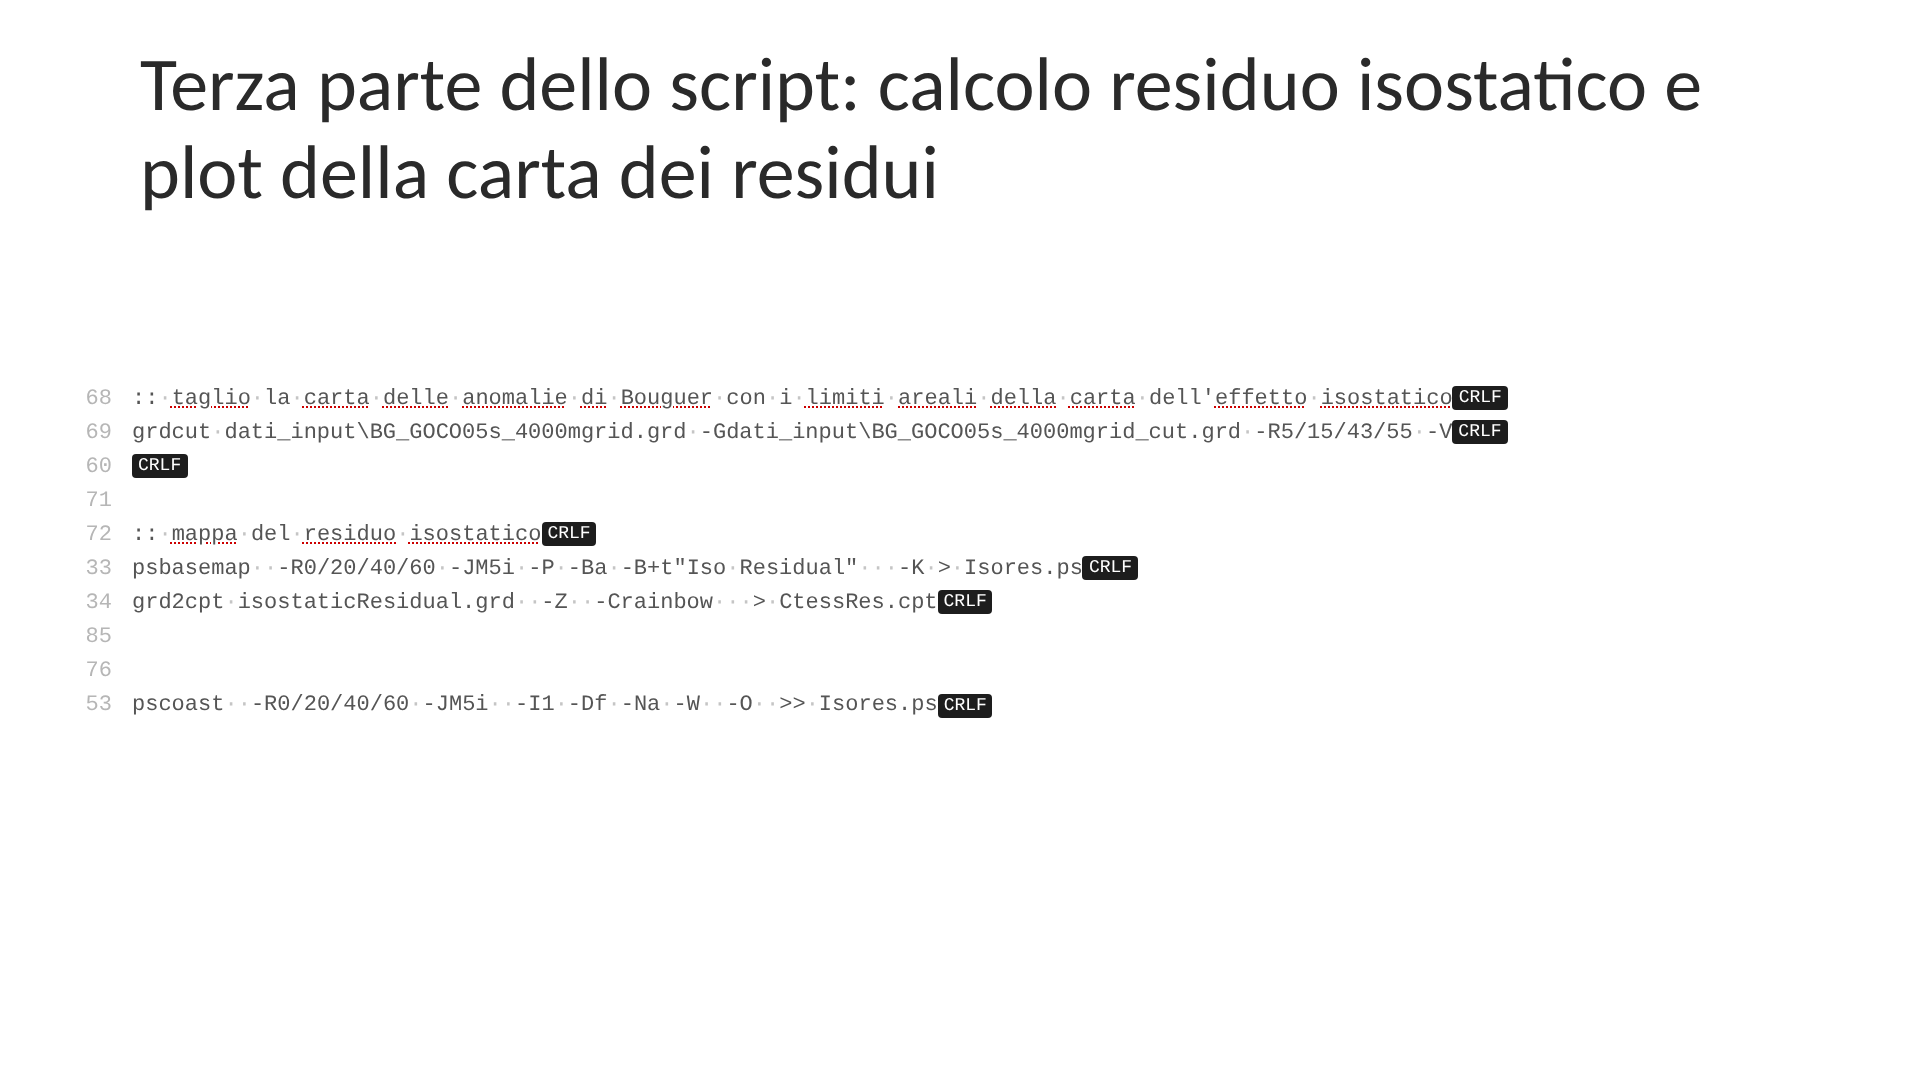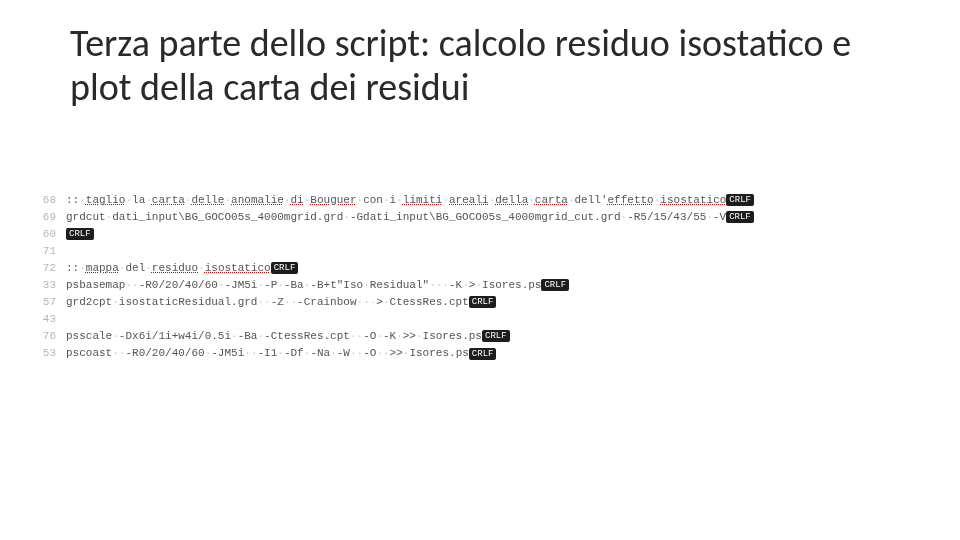--- a/index.html
+++ b/index.html
@@ -89,28 +89,27 @@
       </div>
       <div class="code-line">
         <div class="gutter">72</div>
         <div class="line-content">::<span class="sp">·</span><span class="squig">mappa</span><span class="sp">·</span>del<span class="sp">·</span><span class="squig">residuo</span><span class="sp">·</span><span class="squig">isostatico</span><span class="crlf">CRLF</span></div>
       </div>
       <div class="code-line">
         <div class="gutter">33</div>
         <div class="line-content">psbasemap<span class="sp">·</span><span class="sp">·</span>-R0/20/40/60<span class="sp">·</span>-JM5i<span class="sp">·</span>-P<span class="sp">·</span>-Ba<span class="sp">·</span>-B+t"Iso<span class="sp">·</span>Residual"<span class="sp">·</span><span class="sp">·</span><span class="sp">·</span>-K<span class="sp">·</span>&gt;<span class="sp">·</span>Isores.ps<span class="crlf">CRLF</span></div>
       </div>
       <div class="code-line">
-        <div class="gutter">57</div>
+        <div class="gutter">34</div>
         <div class="line-content">grd2cpt<span class="sp">·</span>isostaticResidual.grd<span class="sp">·</span><span class="sp">·</span>-Z<span class="sp">·</span><span class="sp">·</span>-Crainbow<span class="sp">·</span><span class="sp">·</span><span class="sp">·</span>&gt;<span class="sp">·</span>CtessRes.cpt<span class="crlf">CRLF</span></div>
       </div>
       <div class="code-line">
-        <div class="gutter">43</div>
+        <div class="gutter">85</div>
       </div>
       <div class="code-line">
         <div class="gutter">76</div>
-        <div class="line-content">psscale<span class="sp">·</span>-Dx6i/1i+w4i/0.5i<span class="sp">·</span>-Ba<span class="sp">·</span>-CtessRes.cpt<span class="sp">·</span><span class="sp">·</span>-O<span class="sp">·</span>-K<span class="sp">·</span>&gt;&gt;<span class="sp">·</span>Isores.ps<span class="crlf">CRLF</span></div>
       </div>
       <div class="code-line">
         <div class="gutter">53</div>
         <div class="line-content">pscoast<span class="sp">·</span><span class="sp">·</span>-R0/20/40/60<span class="sp">·</span>-JM5i<span class="sp">·</span><span class="sp">·</span>-I1<span class="sp">·</span>-Df<span class="sp">·</span>-Na<span class="sp">·</span>-W<span class="sp">·</span><span class="sp">·</span>-O<span class="sp">·</span><span class="sp">·</span>&gt;&gt;<span class="sp">·</span>Isores.ps<span class="crlf">CRLF</span></div>
       </div>
     </div>
 </div>
 
 </body></html>

